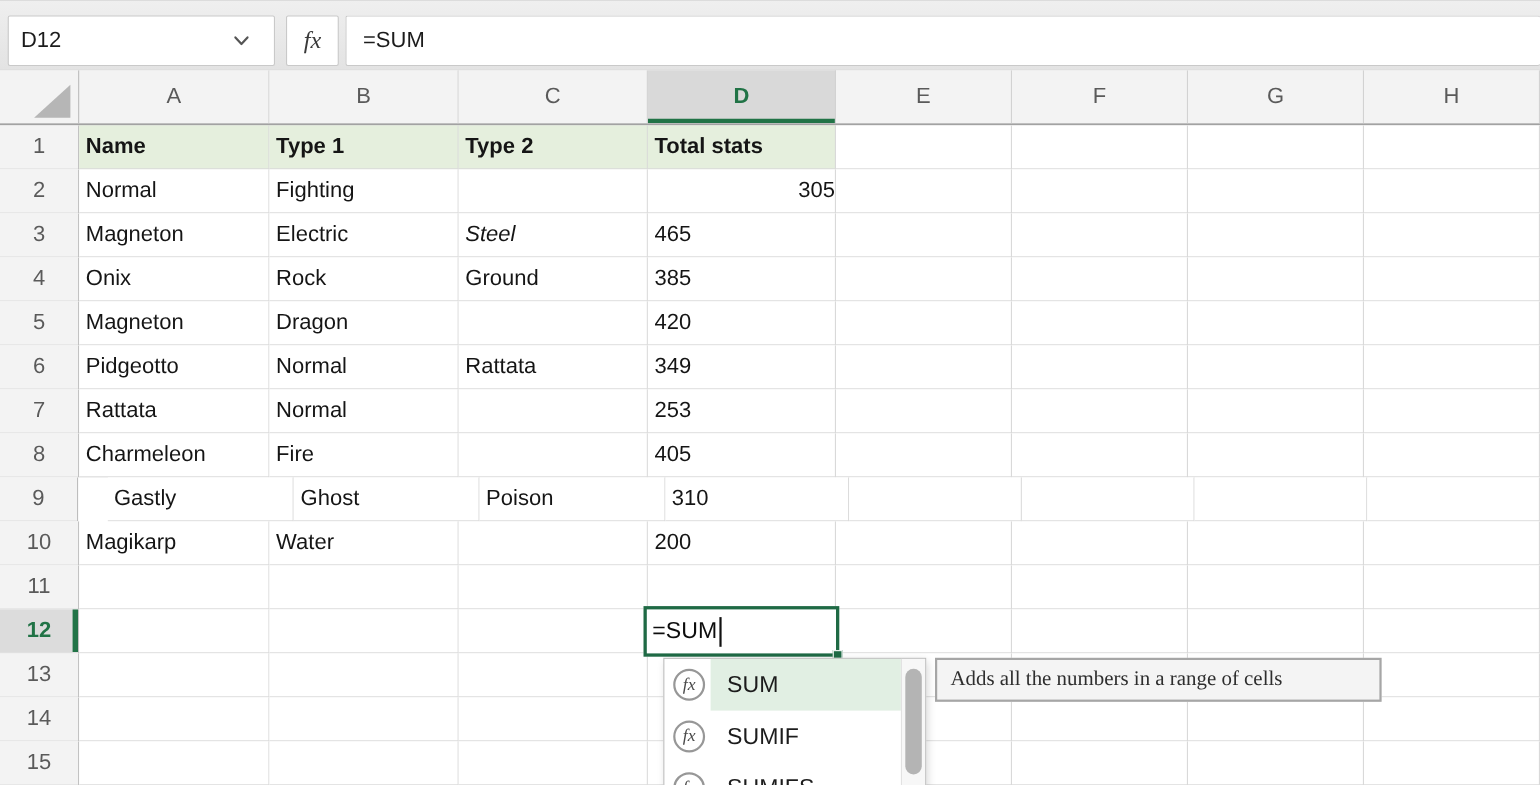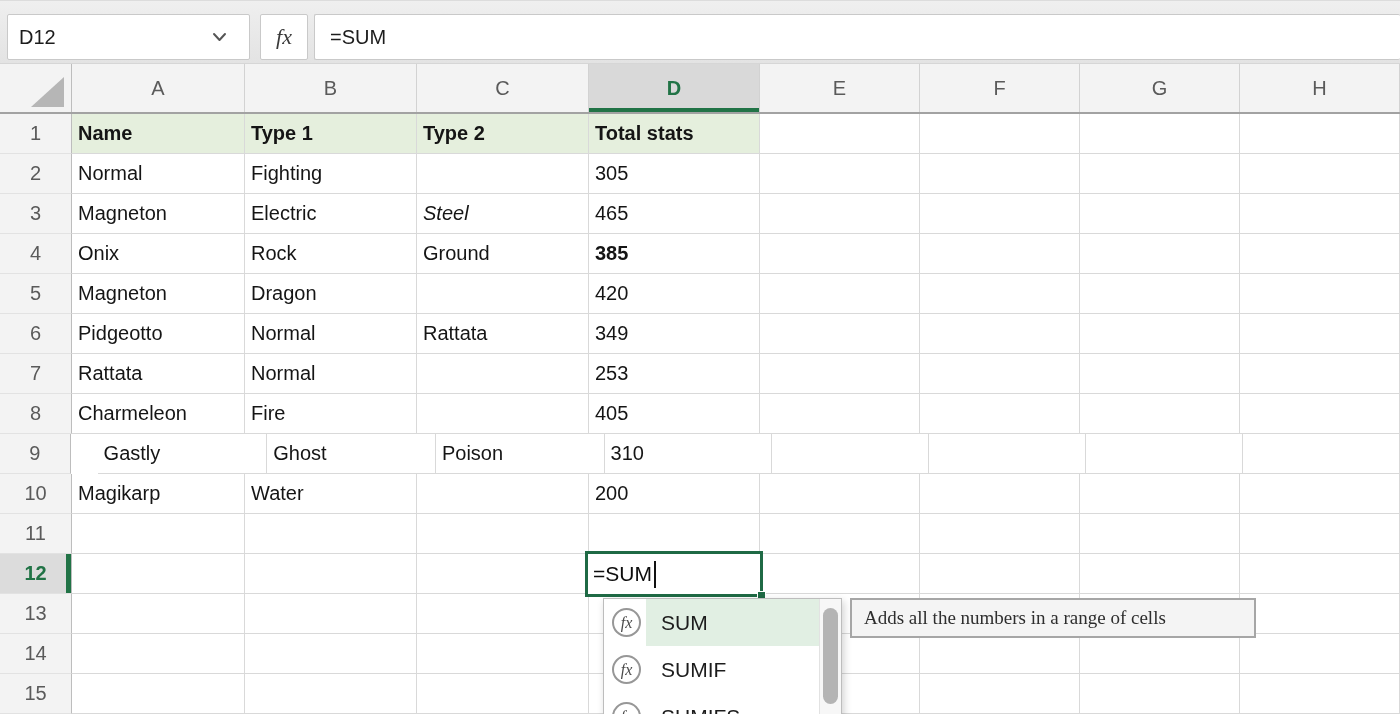--- a/index.html
+++ b/index.html
@@ -124,21 +124,21 @@
         <div class="g-cell" style="width: 160px;"></div>
         <div class="g-cell" style="width: 160px;"></div>
         <div class="g-cell" style="width: 160px;"></div>
         <div class="g-cell" style="width: 160px;"></div>
       </div>
       <div class="g-row">
         <div class="row-h">2</div>
         <div class="g-cell" style="width: 173px;">Normal</div>
         <div class="g-cell" style="width: 172px;">Fighting</div>
         <div class="g-cell" style="width: 172px;"></div>
-        <div class="g-cell" style="width: 171px;">305</div>
+        <div class="g-cell" style="width: 171px; text-align: right;">305</div>
         <div class="g-cell" style="width: 160px;"></div>
         <div class="g-cell" style="width: 160px;"></div>
         <div class="g-cell" style="width: 160px;"></div>
         <div class="g-cell" style="width: 160px;"></div>
       </div>
       <div class="g-row">
         <div class="row-h">3</div>
         <div class="g-cell" style="width: 173px;">Magneton</div>
         <div class="g-cell" style="width: 172px;">Electric</div>
         <div class="g-cell" style="width: 172px; font-style: italic;">Steel</div>
@@ -146,21 +146,21 @@
         <div class="g-cell" style="width: 160px;"></div>
         <div class="g-cell" style="width: 160px;"></div>
         <div class="g-cell" style="width: 160px;"></div>
         <div class="g-cell" style="width: 160px;"></div>
       </div>
       <div class="g-row">
         <div class="row-h">4</div>
         <div class="g-cell" style="width: 173px;">Onix</div>
         <div class="g-cell" style="width: 172px;">Rock</div>
         <div class="g-cell" style="width: 172px;">Ground</div>
-        <div class="g-cell" style="width: 171px; font-weight: bold;">385</div>
+        <div class="g-cell" style="width: 171px;">385</div>
         <div class="g-cell" style="width: 160px;"></div>
         <div class="g-cell" style="width: 160px;"></div>
         <div class="g-cell" style="width: 160px;"></div>
         <div class="g-cell" style="width: 160px;"></div>
       </div>
       <div class="g-row">
         <div class="row-h">5</div>
         <div class="g-cell" style="width: 173px;">Magneton</div>
         <div class="g-cell" style="width: 172px;">Dragon</div>
         <div class="g-cell" style="width: 172px;"></div>

